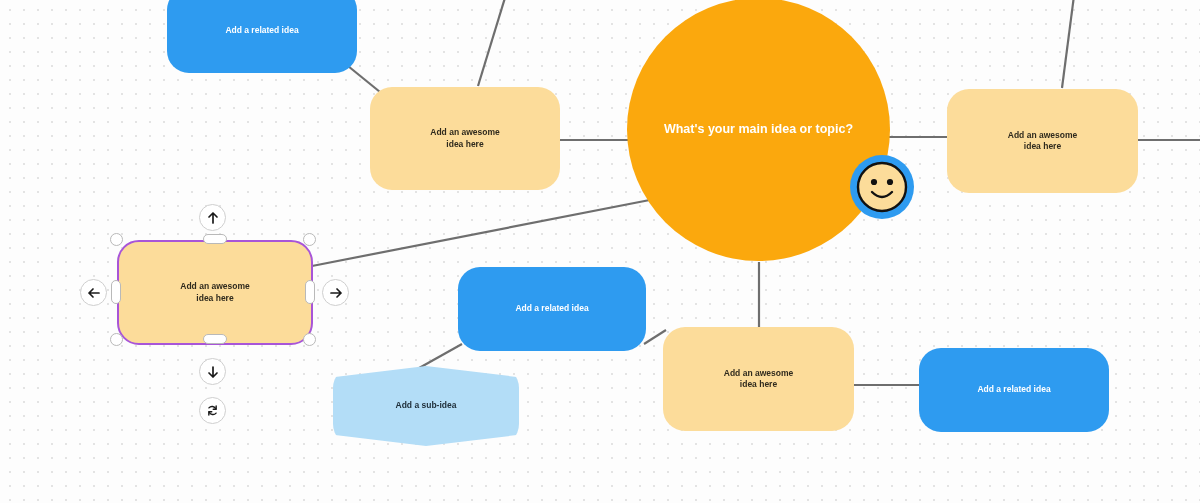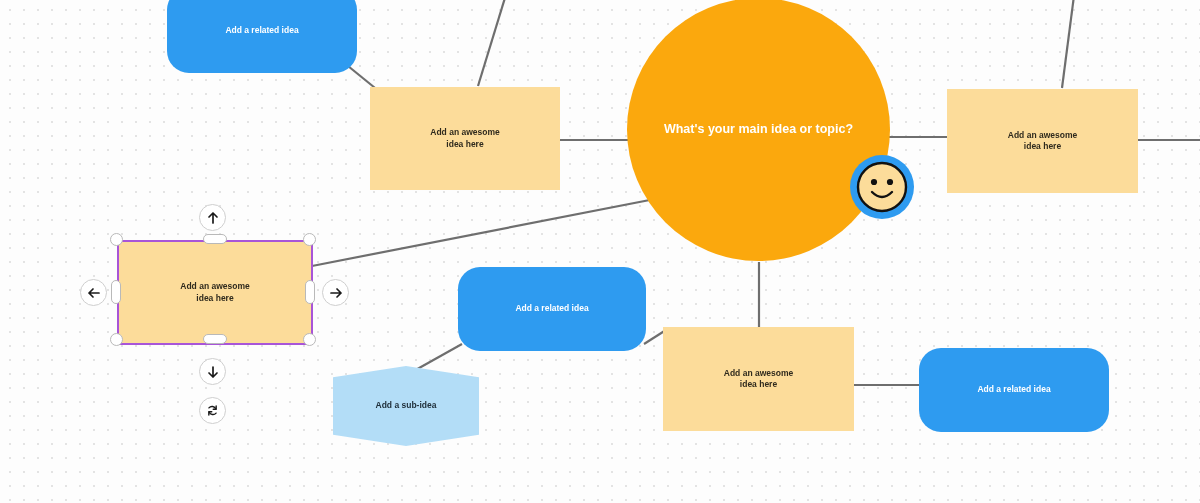--- a/index.html
+++ b/index.html
@@ -36,20 +36,21 @@
 
   
   .node {
     position: absolute;
     display: flex;
     align-items: center;
     justify-content: center;
     text-align: center;
     z-index: 3;
     line-height: 1.35;
+    border-radius: 22px;
   }
 
   .node-text {
     display: block;
     white-space: pre-line;
     pointer-events: none;
   }
 
   
   .node-rect-tan {
@@ -249,17 +250,17 @@
 
   <div class="node node-rect-tan" style="left:663px; top:327px; width:191px; height:104px;">
     <span class="node-text">Add an awesome
 idea here</span>
   </div>
 
   <div class="node node-rounded-blue" style="left:919px; top:348px; width:190px; height:84px;">
     <span class="node-text">Add a related idea</span>
   </div>
 
-  <div class="node node-hexagon" style="left:333px; top:366px; width:146px; height:80px;">
+  <div class="node node-hexagon" style="left:333px; top:366px; width:186px; height:80px;">
     <span class="node-text">Add a sub-idea</span>
   </div>
 
 </div>
 
 </body></html>

